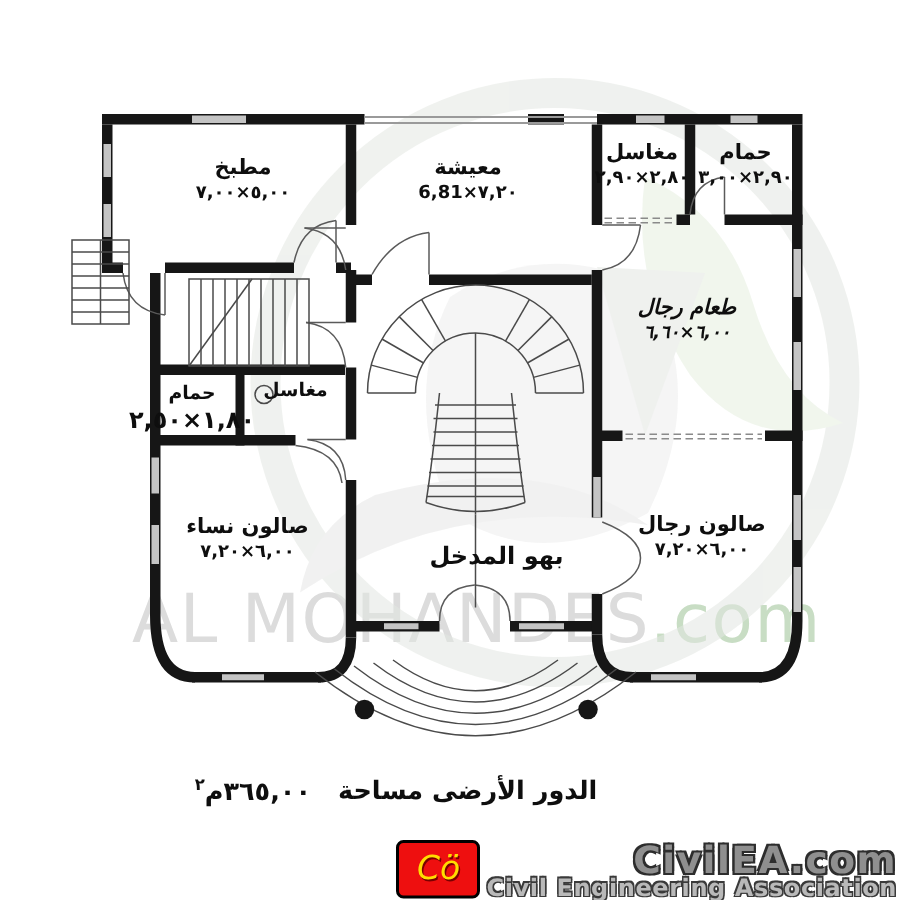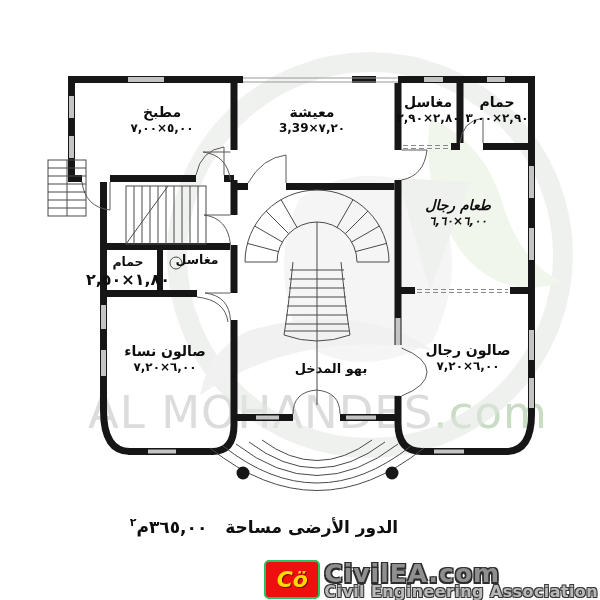--- a/index.html
+++ b/index.html
@@ -27,40 +27,40 @@
   
   .room-label{
     position:absolute;transform:translateX(-50%);
     text-align:center;color:#0e0e0e;line-height:1.3;white-space:nowrap;
   }
   .room-label .rname{font-size:14px;font-weight:bold;display:block;}
   .room-label .dims{
     font-size:12px;font-weight:bold;display:block;
     direction:ltr;unicode-bidi:isolate;letter-spacing:.5px;
   }
-  .hall-label .rname{font-size:13px;}
+  .hall-label .rname{font-size:16px;}
   
   .caption{
     position:absolute;left:0;top:516px;width:528px;text-align:center;
     direction:rtl;font-size:17px;font-weight:bold;color:#0e0e0e;
   }
   .caption .figure{margin-right:18px;}
   .caption .num{direction:ltr;unicode-bidi:isolate;}
   .caption sup{font-size:11px;}
   
   .logo{
     position:absolute;right:2px;bottom:1px;display:flex;align-items:center;
   }
   .logo .mark{
-    width:52px;height:35px;background:#ee0f0f;border:2px solid #22c55e;
+    width:52px;height:35px;background:#ee0f0f;border:2px solid #000000;
     border-radius:5px;display:flex;align-items:center;justify-content:center;
-    font-size:22px;font-weight:bold;font-style:italic;color:#ffdd00;
+    font-size:22px;font-weight:normal;font-style:italic;color:#ffdd00;
     text-shadow:1px 1px 0 #7a0000;margin-right:4px;
   }
-  .logo .txt{display:flex;flex-direction:column;align-items:flex-start;}
+  .logo .txt{display:flex;flex-direction:column;align-items:flex-end;}
   .logo .site{
     font-size:25px;font-weight:bold;color:#8f8f8f;line-height:23px;letter-spacing:1px;
     text-shadow:-1.5px -1.5px 0 #2d2d2d,1.5px -1.5px 0 #2d2d2d,
                 -1.5px 1.5px 0 #2d2d2d,1.5px 1.5px 0 #2d2d2d;
   }
   .logo .sub{
     font-size:16px;font-weight:bold;color:#b9b9b9;letter-spacing:.4px;line-height:13px;
     text-shadow:-1px -1px 0 #3a3a3a,1px -1px 0 #3a3a3a,
                 -1px 1px 0 #3a3a3a,1px 1px 0 #3a3a3a;
   }
@@ -234,21 +234,21 @@
       </g>
     </g>
   </svg>
 
   <div class="room-label" style="left:162px;top:103px;">
     <span class="rname">مطبخ</span>
     <span class="dims">٥,٠٠×٧,٠٠</span>
   </div>
   <div class="room-label" style="left:312px;top:103px;">
     <span class="rname">معيشة</span>
-    <span class="dims">3,39×٧,٢٠</span>
+    <span class="dims">6,81×٧,٢٠</span>
   </div>
   <div class="room-label" style="left:428px;top:93px;">
     <span class="rname">مغاسل</span>
     <span class="dims">٢,٨٠×٢,٩٠</span>
   </div>
   <div class="room-label" style="left:497px;top:93px;">
     <span class="rname">حمام</span>
     <span class="dims">٢,٩٠×٣,٠٠</span>
   </div>
   <div class="room-label" style="left:458px;top:196px;font-style:italic;">

